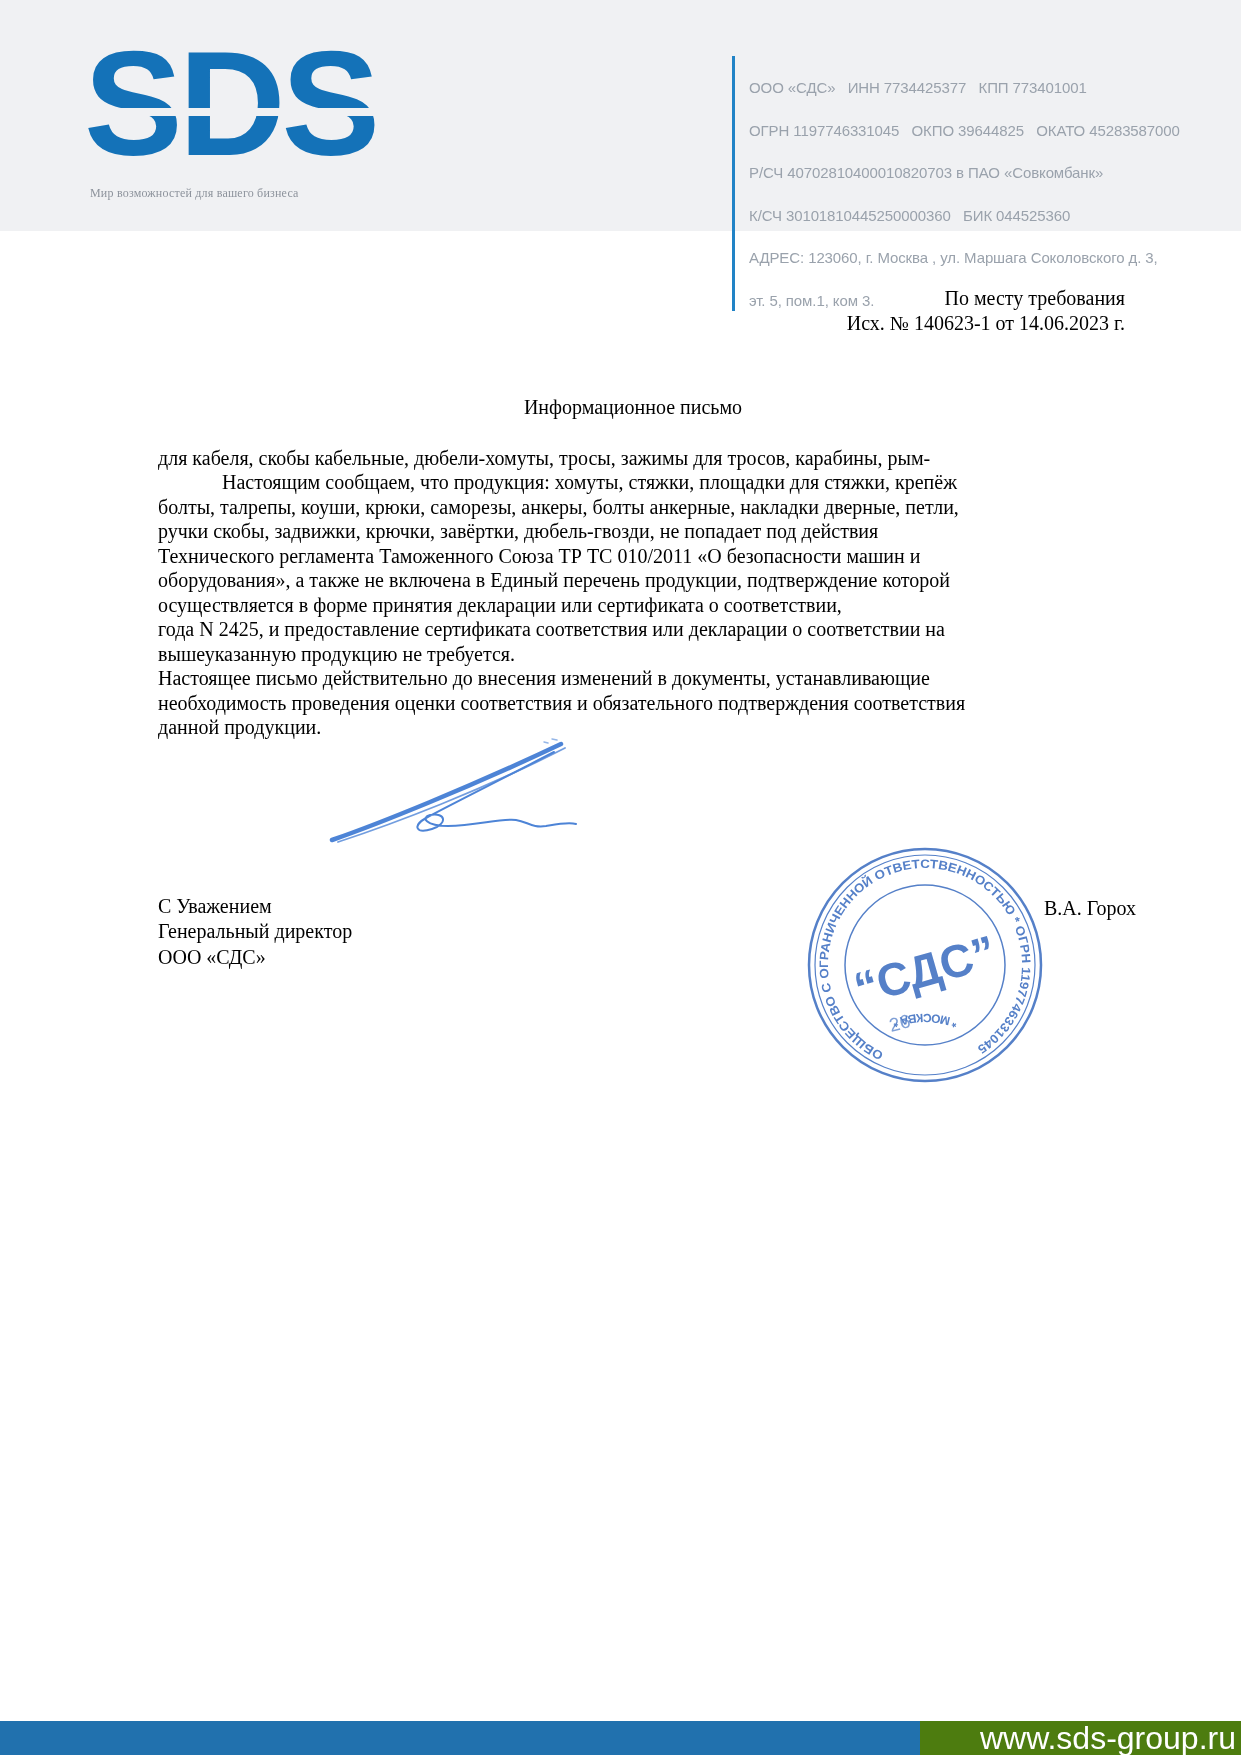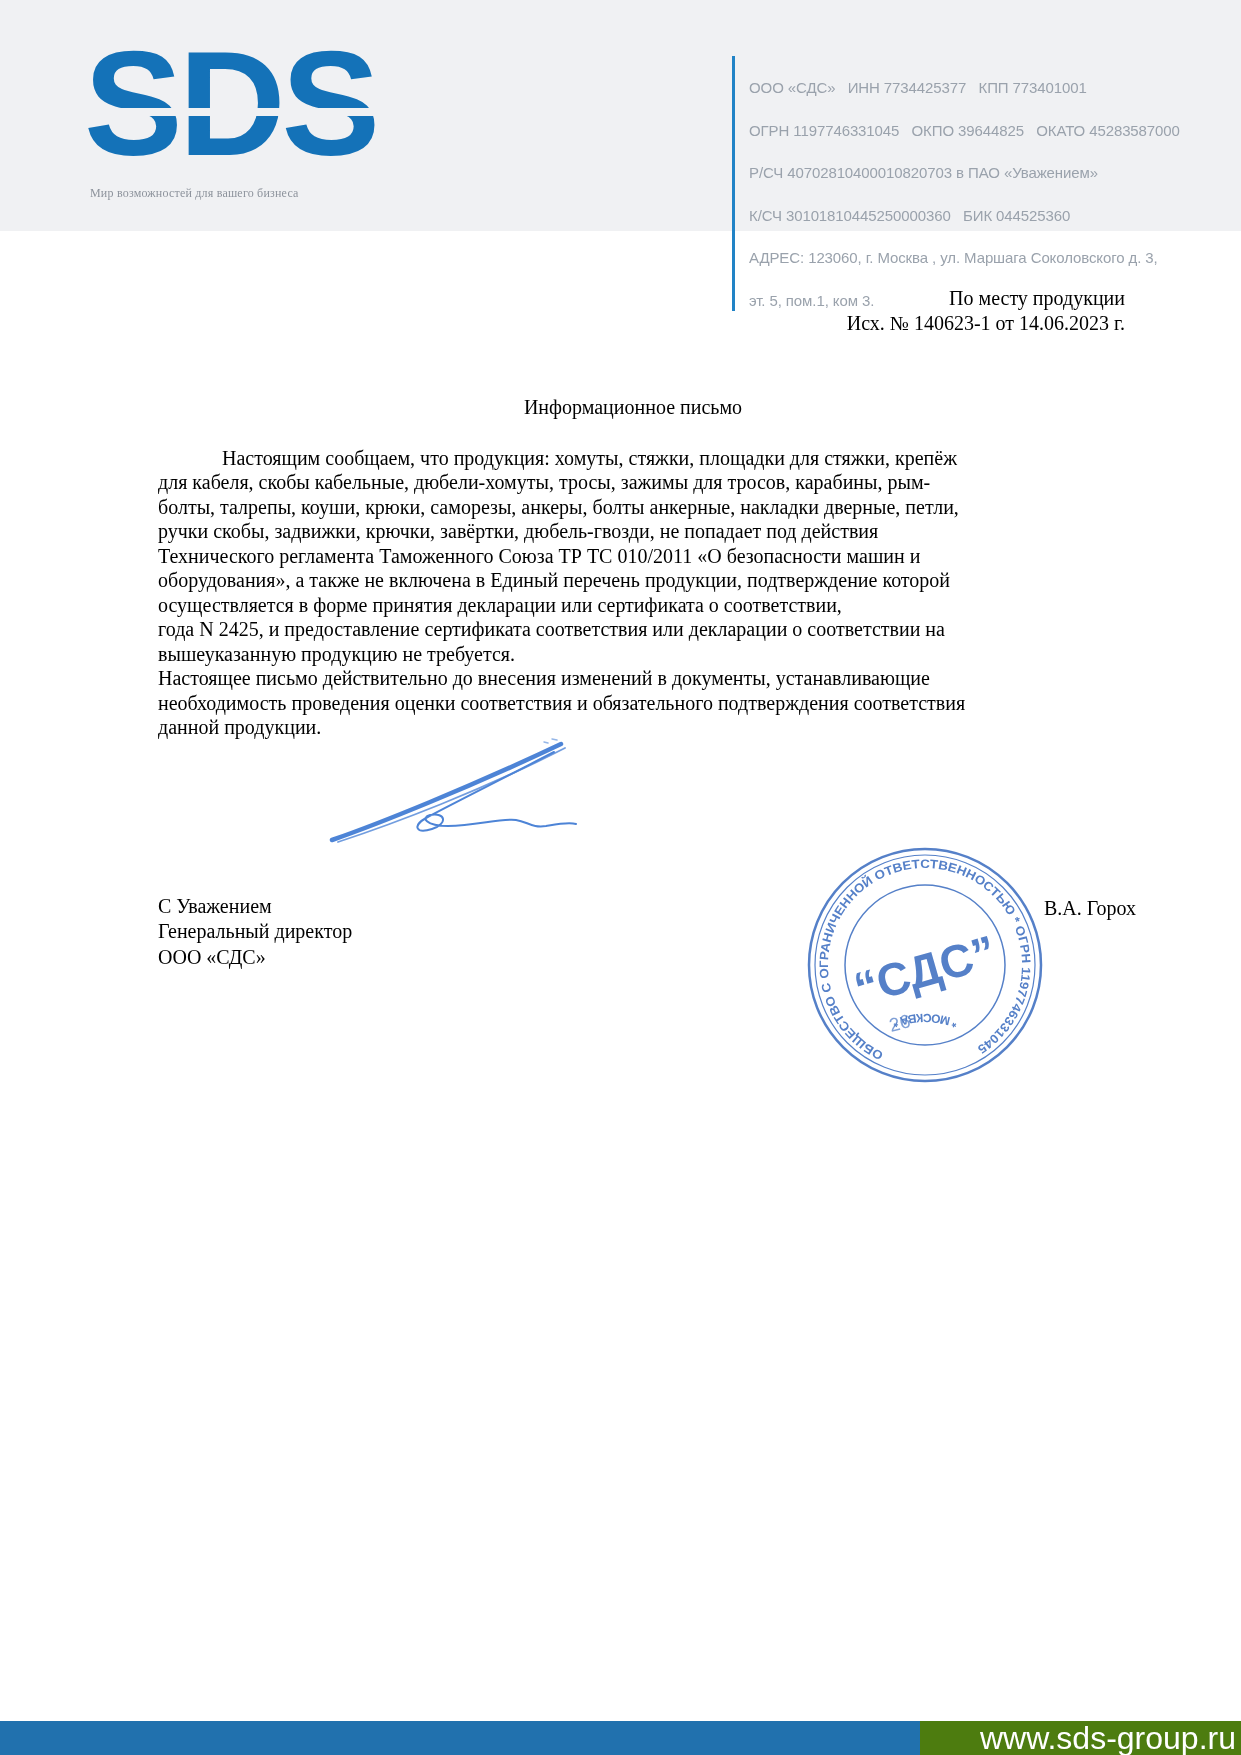--- a/index.html
+++ b/index.html
@@ -60,37 +60,37 @@
 
 <div class="page">
 
   <div class="header-band">
     <div class="logo">SDS</div>
     <div class="logo-stripe"></div>
     <div class="tagline">Мир возможностей для вашего бизнеса</div>
     <div class="details">
       <div class="line">ООО «СДС»&nbsp;&nbsp;&nbsp;ИНН 7734425377&nbsp;&nbsp;&nbsp;КПП 773401001</div>
       <div class="line">ОГРН 1197746331045&nbsp;&nbsp;&nbsp;ОКПО 39644825&nbsp;&nbsp;&nbsp;ОКАТО 45283587000</div>
-      <div class="line">Р/СЧ 40702810400010820703 в ПАО «Уважением»</div>
+      <div class="line">Р/СЧ 40702810400010820703 в ПАО «Совкомбанк»</div>
       <div class="line">К/СЧ 30101810445250000360&nbsp;&nbsp;&nbsp;БИК 044525360</div>
       <div class="line">АДРЕС: 123060, г. Москва , ул. Маршага Соколовского д. 3,</div>
       <div class="line">эт. 5, пом.1, ком 3.</div>
     </div>
   </div>
 
   <div class="recipient-block">
-    <div>По месту продукции</div>
+    <div>По месту требования</div>
     <div>Исх. № 140623-1 от 14.06.2023 г.</div>
   </div>
 
   <div class="doc-title">Информационное письмо</div>
 
   <div class="body-lines">
+    <div class="line">для кабеля, скобы кабельные, дюбели-хомуты, тросы, зажимы для тросов, карабины, рым-</div>
     <div class="line indent">Настоящим сообщаем, что продукция: хомуты, стяжки, площадки для стяжки, крепёж</div>
-    <div class="line">для кабеля, скобы кабельные, дюбели-хомуты, тросы, зажимы для тросов, карабины, рым-</div>
     <div class="line">болты, талрепы, коуши, крюки, саморезы, анкеры, болты анкерные, накладки дверные, петли,</div>
     <div class="line">ручки скобы, задвижки, крючки, завёртки, дюбель-гвозди, не попадает под действия</div>
     <div class="line">Технического регламента Таможенного Союза ТР ТС 010/2011 «О безопасности машин и</div>
     <div class="line">оборудования», а также не включена в Единый перечень продукции, подтверждение которой</div>
     <div class="line">осуществляется в форме принятия декларации или сертификата о соответствии,</div>
     <div class="line">года N 2425, и предоставление сертификата соответствия или декларации о соответствии на</div>
     <div class="line">вышеуказанную продукцию не требуется.</div>
     <div class="line">Настоящее письмо действительно до внесения изменений в документы, устанавливающие</div>
     <div class="line">необходимость проведения оценки соответствия и обязательного подтверждения соответствия</div>
     <div class="line">данной продукции.</div>

